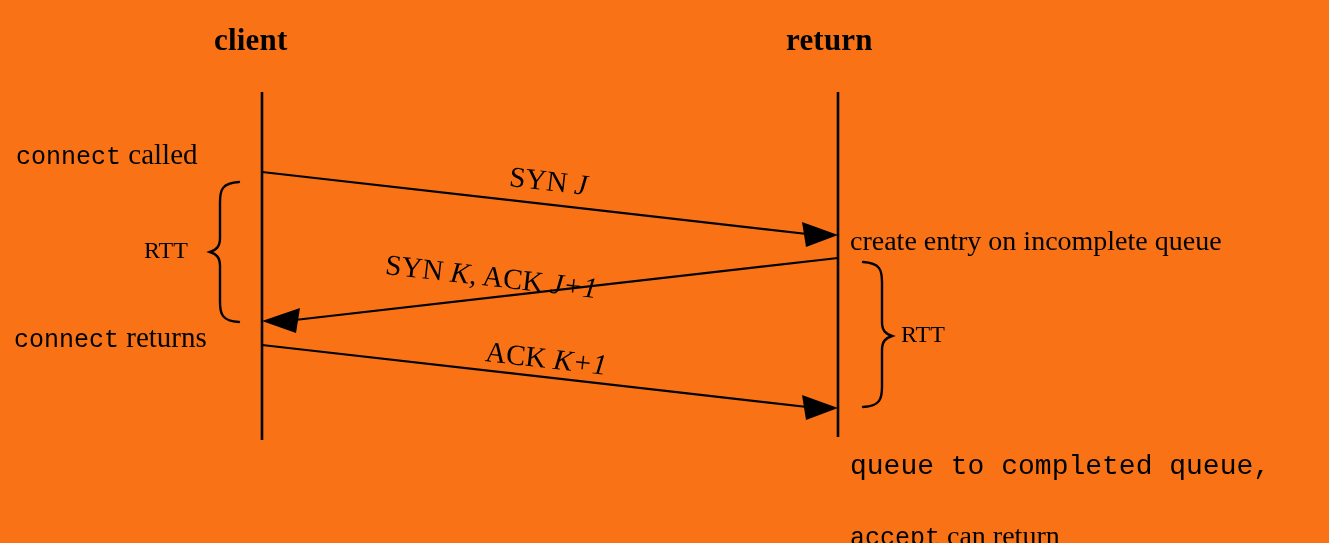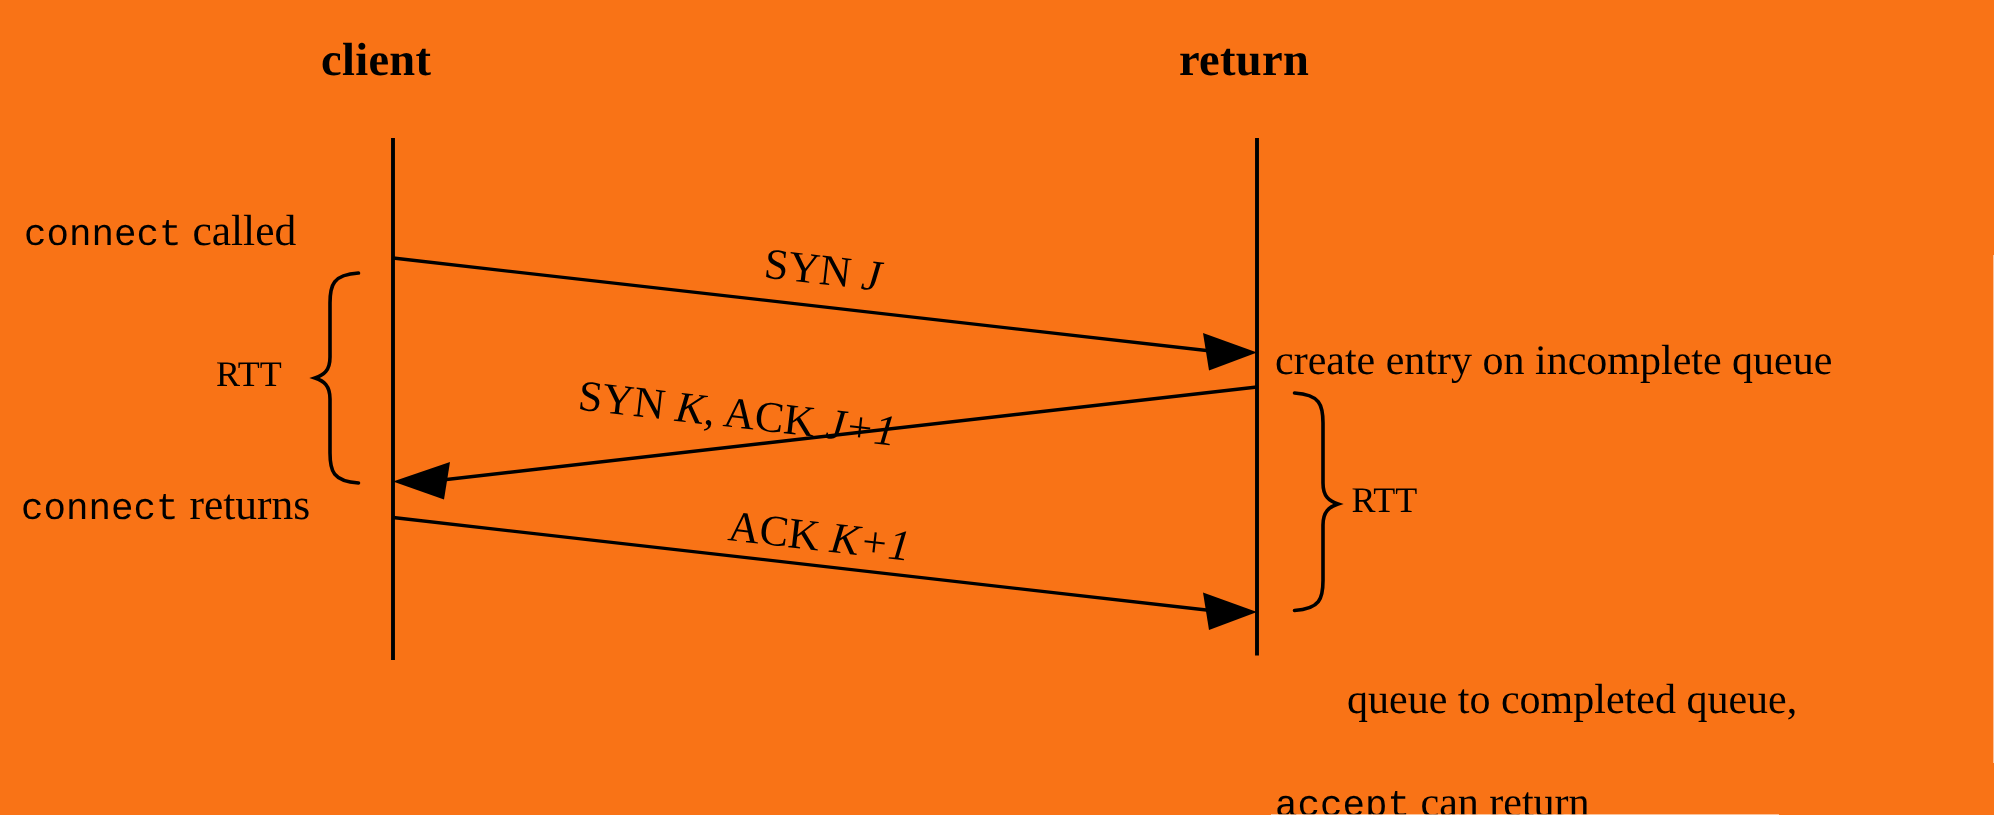--- a/index.html
+++ b/index.html
@@ -99,21 +99,21 @@
   <div class="txt" style="left:16px; top:140px;"><span class="mono">connect</span><span class="serif-body"> called</span></div>
 
   <div class="txt" style="left:14px; top:323px;"><span class="mono">connect</span><span class="serif-body"> returns</span></div>
 
   <div class="txt rtt-label" style="left:144px; top:238px;">RTT</div>
 
   <div class="txt sidetext" style="left:850px; top:222px;">create entry on incomplete queue</div>
 
   <div class="txt rtt-label" style="left:901px; top:322px;">RTT</div>
 
-  <div class="txt sidetext" style="left:898px; top:448px;">queue to completed queue,</div>
+  <div class="txt sidetext" style="left:850px; top:448px;font-family:Liberation Mono, monospace;">queue to completed queue,</div>
   <div class="txt" style="left:850px; top:517px;"><span class="mono">accept</span><span class="sidetext"> can return</span></div>
 
   <div class="txt arrow-label" style="left:508px; top:162px; transform: rotate(6.5deg);"><span>SYN </span><span class="ital">J</span></div>
 
   <div class="txt arrow-label" style="left:384px; top:250px; transform: rotate(6.5deg);"><span>SYN </span><span class="ital">K</span><span>, ACK </span><span class="ital">J+1</span></div>
 
   <div class="txt arrow-label" style="left:484px; top:337px; transform: rotate(6.5deg);"><span>ACK </span><span class="ital">K+1</span></div>
 
 </div>
 

